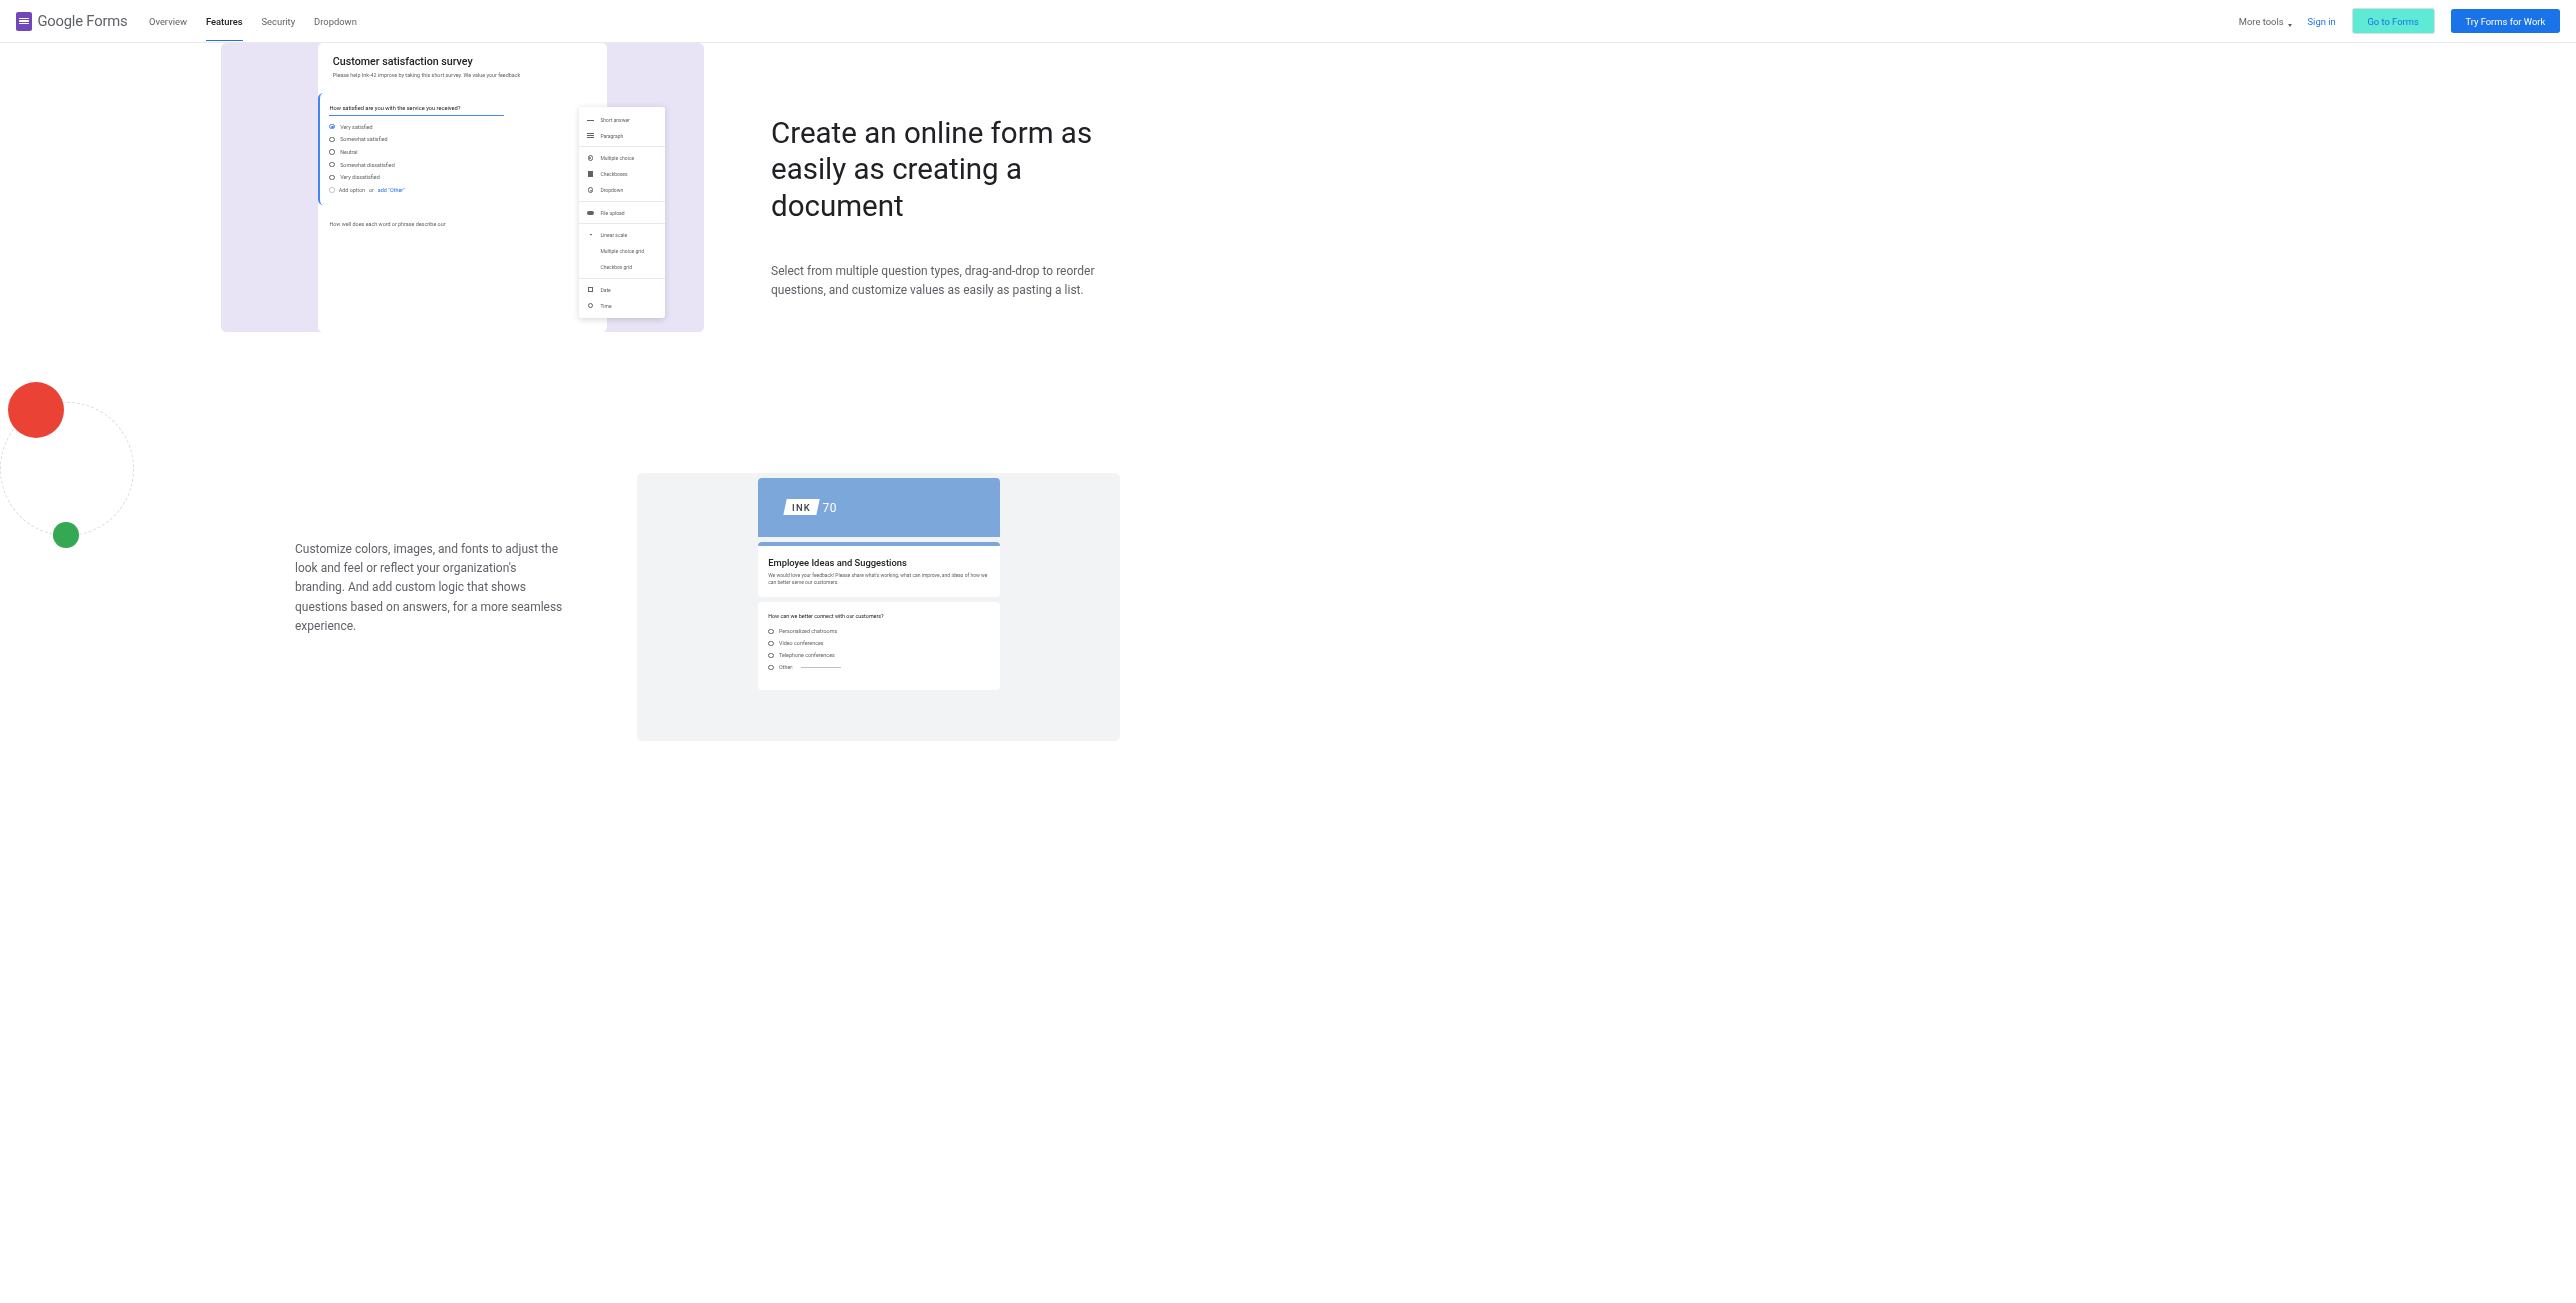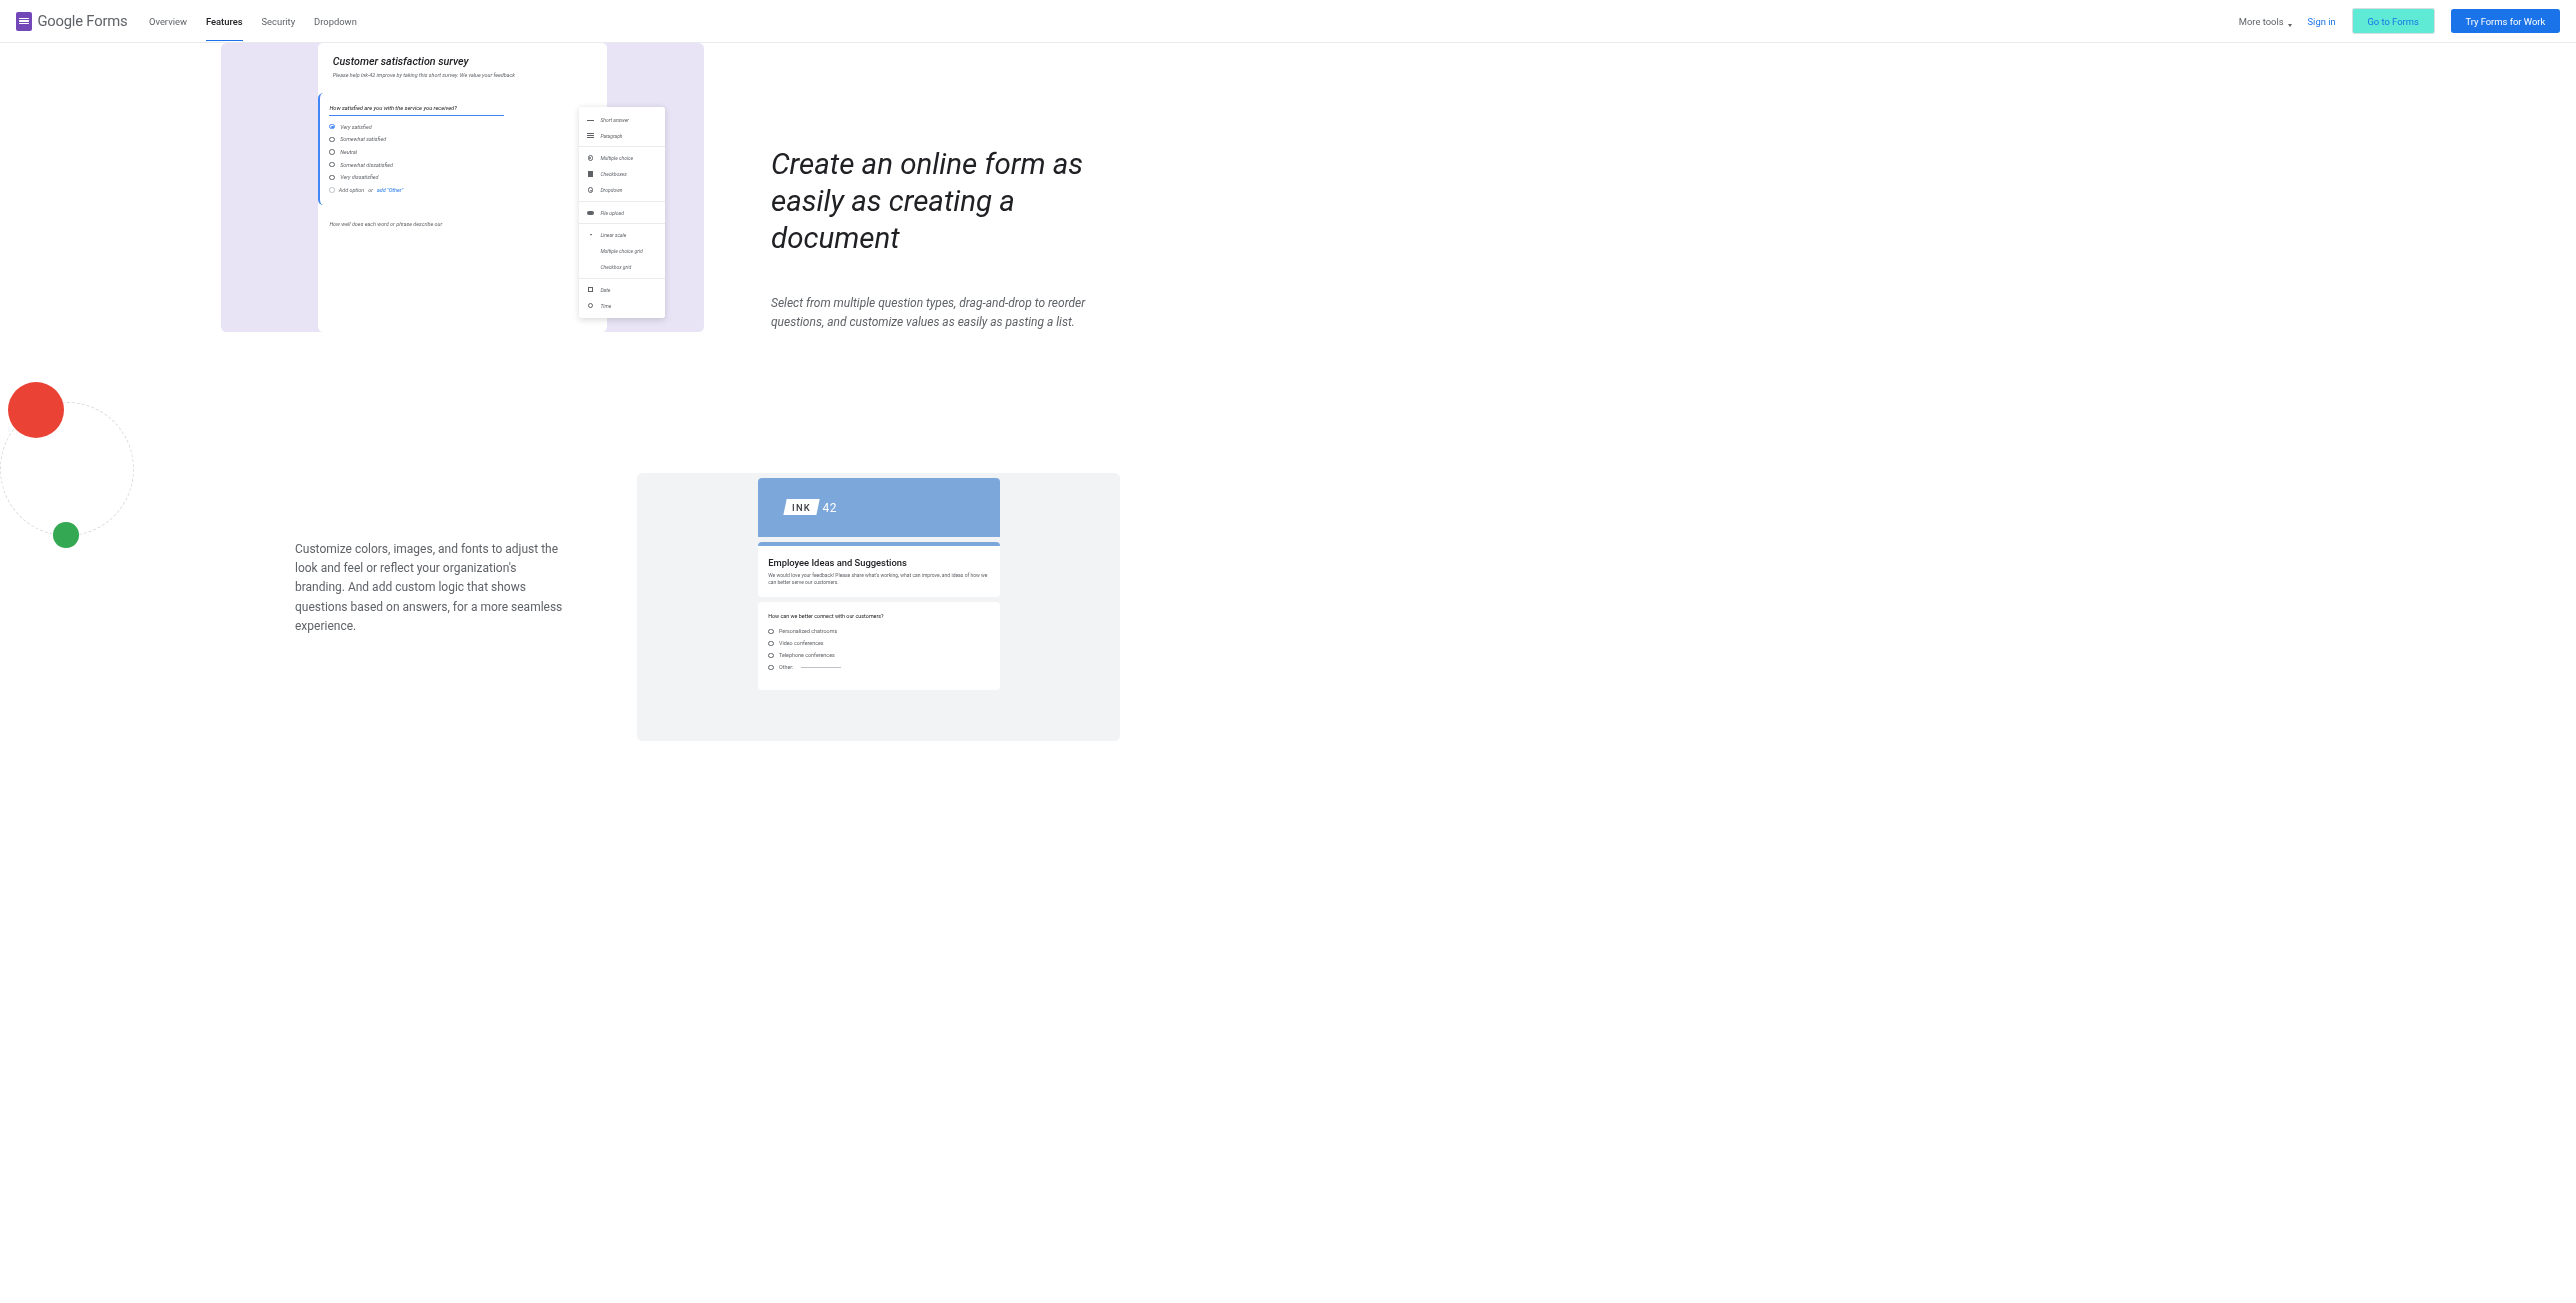--- a/index.html
+++ b/index.html
@@ -22,21 +22,21 @@
   .chevron-down { width: 0; height: 0; border-left: 2.7px solid transparent; border-right: 2.7px solid transparent; border-top: 3.4px solid #5f6368; }
   .signin { font-size: 9.4px; color: #1a73e8; text-decoration: none; cursor: pointer; }
   .btn { font-size: 9.4px; padding: 6.7px 14.8px; border-radius: 2.7px; cursor: pointer; text-decoration: none; }
   .btn-outline { border: 0.7px solid #dadce0; color: #1a73e8; background: #5eead4; }
   .btn-primary { background: #1a73e8; color: #fff; }
   
   
   .content { position: relative; }
   
   
-  .section-1 { display: flex; align-items: flex-end; padding: 0 0 134px 0; font-style: italic; }
+  .section-1 { display: flex; align-items: center; padding: 0 0 134px 0; }
   .mock-card { width: 483px; height: 289px; background: #e8e4f6; border-radius: 5.4px; margin-left: 221px; position: relative; overflow: hidden; display: flex; justify-content: center; }
   .form-mock { width: 289px; background: #fff; border-radius: 5.4px; margin-top: 0; position: relative; }
   .form-header { background: #fff; padding: 12px 14.8px 8px; border-radius: 5.4px 5.4px 0 0; }
   .form-title { font-size: 10.7px; font-weight: 500; }
   .form-sub { font-size: 5.4px; color: #5f6368; margin-top: 4px; }
   .form-question { background: #fff; border-left: 2.7px solid #4285f4; padding: 12px 9.4px; margin-top: 6.7px; border-radius: 5.4px; position: relative; }
   .form-question .q-title { font-size: 5.7px; color: #202124; border-bottom: 0.7px solid #4285f4; padding-bottom: 4px; margin-bottom: 8px; width: 65%; }
   .radios { display: flex; flex-direction: column; gap: 6.7px; }
   .radio-row { display: flex; align-items: center; gap: 5.4px; font-size: 5.4px; color: #5f6368; }
   .radio-row .circle { width: 5.4px; height: 5.4px; border: 0.8px solid #5f6368; border-radius: 50%; }
@@ -274,21 +274,21 @@
   <section class="section-2">
     <div class="text-block-2">
       <p>Customize colors, images, and fonts to adjust the look and feel or reflect your organization's branding. And add custom logic that shows questions based on answers, for a more seamless experience.</p>
     </div>
     <div class="mock-card-2">
       <div class="form2">
         <div class="form2-banner">
           <span class="ink-badge">
               <span>INK</span>
             </span>
-          <span class="ink42">42</span>
+          <span class="ink42">70</span>
         </div>
         <div class="form2-card">
           <div class="form2-title">Employee Ideas and Suggestions</div>
           <div class="form2-sub">We would love your feedback! Please share what's working, what can improve, and ideas of how we can better serve our customers.</div>
         </div>
         <div class="form2-card2">
           <div class="form2-q">How can we better connect with our customers?</div>
           <div class="f2-radio">
               <span class="c"></span>
               <span>Personalized chatrooms</span>

